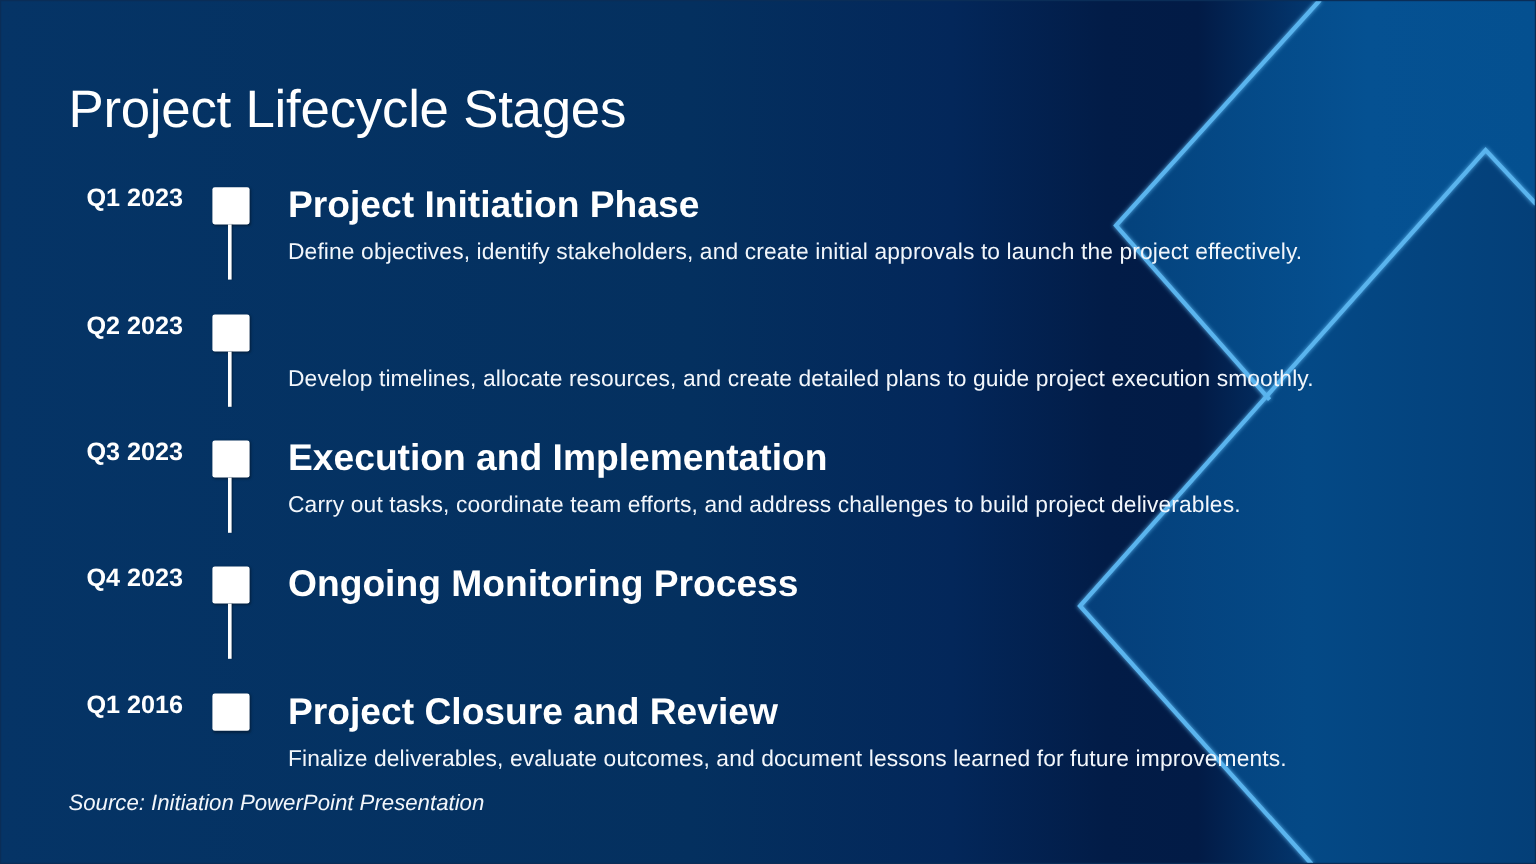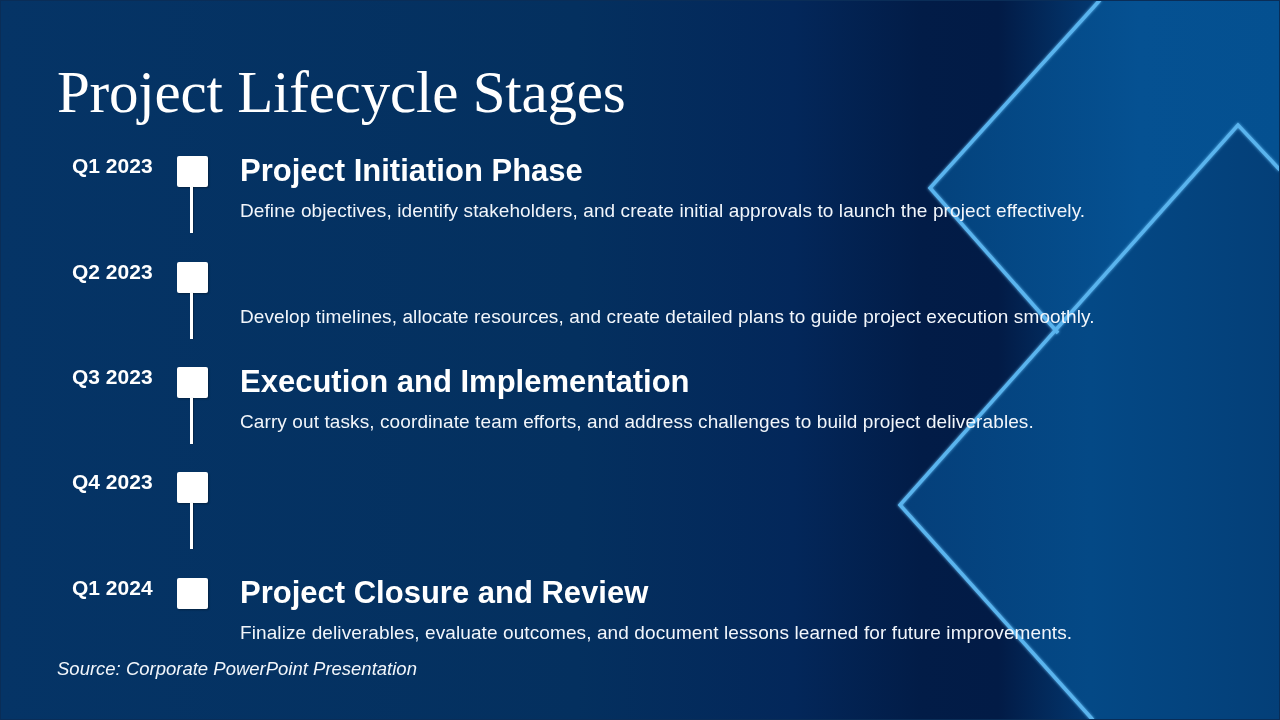--- a/index.html
+++ b/index.html
@@ -6,21 +6,21 @@
     body {
       width: 1280px; height: 720px; overflow: hidden; position: relative;
       font-family: "Liberation Sans", sans-serif;
       color: #ffffff;
       background: linear-gradient(90deg, #053466 0%, #04305f 45%, #03275a 62%, #021c47 72%, #021b46 78%, #033a73 86%, #054a87 100%);
     }
     .bg-art { position: absolute; left: 0; top: 0; width: 1280px; height: 720px; z-index: 0; }
     .frame { position: absolute; inset: 0; border: 1px solid #0a2d57; z-index: 3; pointer-events: none; }
     .title {
       position: absolute; left: 57px; top: 58px; margin: 0;
-      font-size: 59px; font-weight: 400; line-height: 68px; z-index: 2; letter-spacing: -0.2px; font-family: Liberation Serif, serif;
+      font-size: 44px; font-weight: 400; line-height: 68px; z-index: 2; letter-spacing: -0.2px;
     }
     .timeline { position: absolute; left: 0; top: 0; z-index: 2; }
     .stage { position: absolute; left: 0; width: 1032px; height: 100px; }
     .date {
       position: absolute; left: 72px; top: 0; font-size: 21px; font-weight: 700; line-height: 26px;
     }
     .marker {
       position: absolute; left: 177px; top: 3px; width: 31px; height: 31px;
       background: #ffffff; border-radius: 2px; box-shadow: 1px 1px 2px rgba(0,0,0,0.35);
     }
@@ -98,25 +98,26 @@
     <div class="marker"></div>
     <div class="connector"></div>
     <div class="stage-title">Execution and Implementation</div>
     <div class="stage-desc">Carry out tasks, coordinate team efforts, and address challenges to build project deliverables.</div>
   </div>
 
   <div class="stage" style="top:469px;">
     <div class="date">Q4 2023</div>
     <div class="marker"></div>
     <div class="connector"></div>
+    <div class="stage-title">Ongoing Monitoring Process</div>
   </div>
 
   <div class="stage" style="top:575px;">
-    <div class="date">Q1 2024</div>
+    <div class="date">Q1 2016</div>
     <div class="marker"></div>
     <div class="stage-title">Project Closure and Review</div>
     <div class="stage-desc">Finalize deliverables, evaluate outcomes, and document lessons learned for future improvements.</div>
   </div>
 </div>
 
-<div class="source">Source: Corporate PowerPoint Presentation</div>
+<div class="source">Source: Initiation PowerPoint Presentation</div>
 
 <div class="frame"></div>
 
 </body></html>

